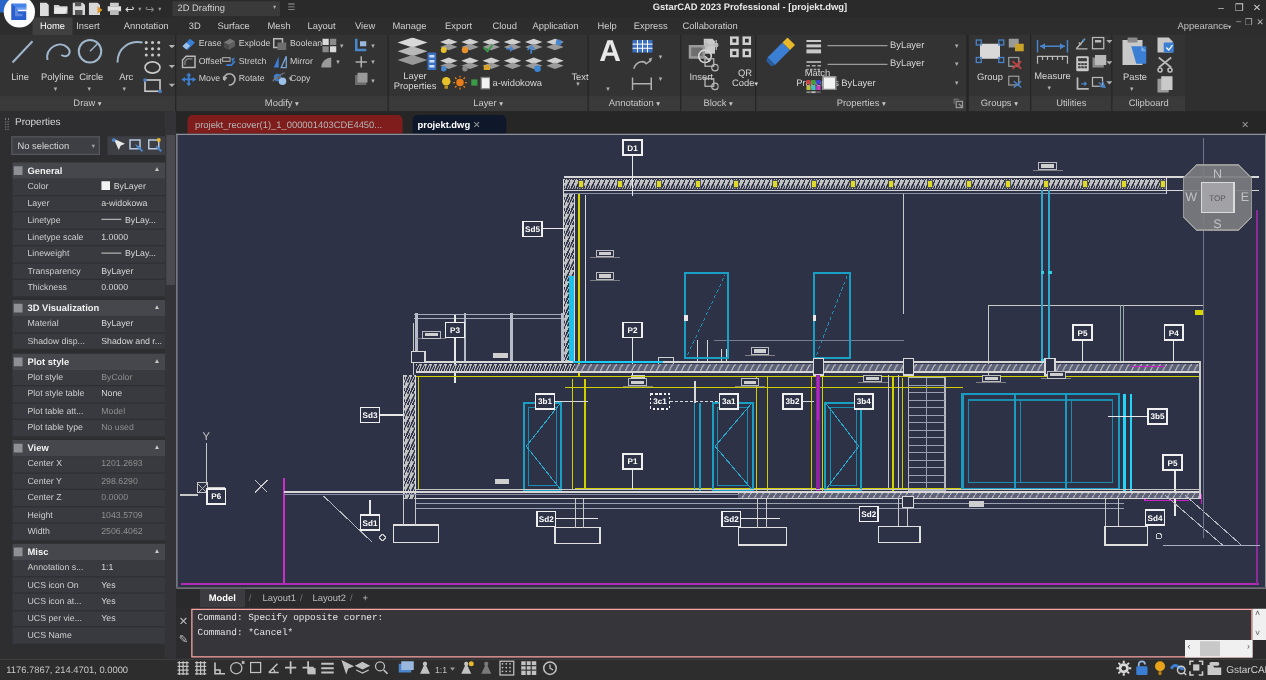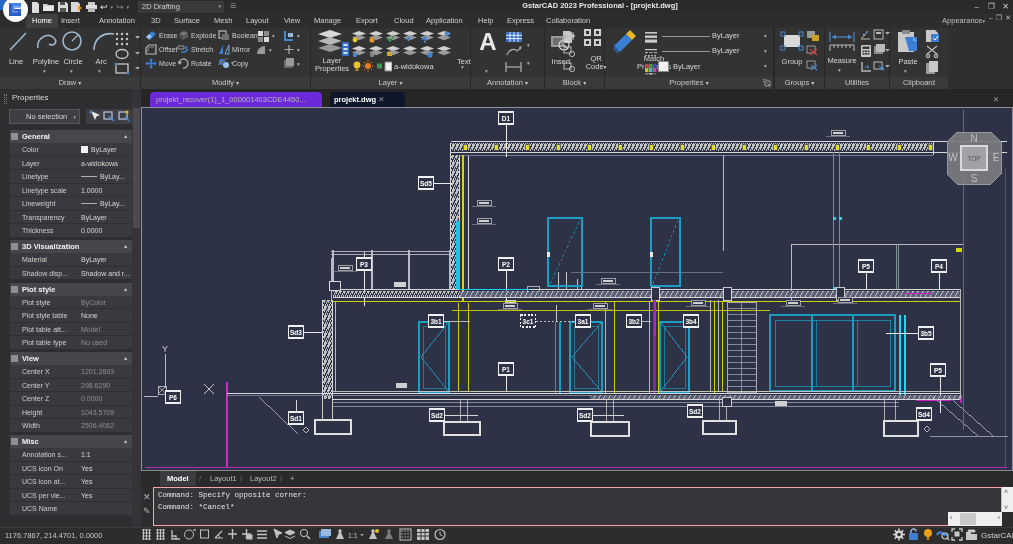--- a/index.html
+++ b/index.html
@@ -513,21 +513,21 @@
       </g>
  <g transform="translate(0,31)">
         <rect x="2" y="3" width="9" height="11" fill="#9a9a9a"></rect>
         <rect x="5" y="1" width="9" height="11" fill="#c9c9c9"></rect>
       </g>
 </svg>
 
 <div class="abs" id="palette"></div>
 <div class="abs" style="left:4px;top:94px;width:3px;height:10px;border-left:1px dotted #777;border-right:1px dotted #777"></div>
 <div class="abs" style="left:12px;top:93px;color:#d8d8d8;font-size:8px">Properties</div>
-<div class="abs" style="left:9px;top:109px;width:71px;height:15px;background:#3e3f44;border:1px solid #55565c;color:#d6d6d6;font-size:7.5px;line-height:13px;padding-left:16px">No selection<span style="position:absolute;right:3px;top:1px;font-size:5px;color:#aaa">▾</span></div>
+<div class="abs" style="left:9px;top:109px;width:71px;height:15px;background:#3e3f44;border:1px solid #55565c;color:#d6d6d6;font-size:7.5px;line-height:13px;padding-left:4px">No selection<span style="position:absolute;right:3px;top:1px;font-size:5px;color:#aaa">▾</span></div>
 <div class="abs" style="left:86px;top:109px;width:46px;height:15px;background:#3e3f44"></div>
 <svg class="abs" style="left:88px;top:110px" width="42" height="13" viewBox="0 0 42 13">
  <path d="M3 1 l4 9 1.5 -3.5 L12 5z" fill="#e8e8e8"></path>
       <circle cx="3" cy="2" r="1.5" fill="#4a86cc"></circle>
  <g transform="translate(15,0)">
         <rect x="1" y="2" width="8" height="7" fill="none" stroke="#b9c9e0" stroke-width="1.2"></rect>
         <path d="M7 7 l4 4" stroke="#4a86cc" stroke-width="1.6"></path>
         <path d="M5 5 l3 2 -1 2z" fill="#4a86cc"></path>
       </g>
  <g transform="translate(30,0)">
@@ -612,21 +612,21 @@
 <div class="abs" style="left:10px;top:488.5px;width:122px;height:13.5px;background:#393a3f;border-bottom:1px solid #2e2f33"></div>
 <div class="abs" style="left:22px;top:488.5px;width:58px;height:13.5px;line-height:13.5px;font-size:7px;color:#cfcfcf;overflow:hidden;white-space:nowrap">UCS per vie...</div>
 <div class="abs" style="left:81px;top:488.5px;width:51px;height:13.5px;line-height:13.5px;font-size:7px;color:#d8d8d8;overflow:hidden;white-space:nowrap">Yes</div>
 <div class="abs" style="left:10px;top:502.0px;width:122px;height:13.5px;background:#393a3f;border-bottom:1px solid #2e2f33"></div>
 <div class="abs" style="left:22px;top:502.0px;width:58px;height:13.5px;line-height:13.5px;font-size:7px;color:#cfcfcf;overflow:hidden;white-space:nowrap">UCS Name</div>
 <div class="abs" style="left:81px;top:502.0px;width:51px;height:13.5px;line-height:13.5px;font-size:7px;color:#d8d8d8;overflow:hidden;white-space:nowrap"></div>
 <div class="abs" id="palscroll"></div>
 <div class="abs" id="palthumb"></div>
 
 <div class="abs" id="tabbar"></div>
-<div class="dtab" style="left:150px;width:172px;background:#6d28d9;color:#b5b5b5;padding:0 6px;overflow:hidden">projekt_recover(1)_1_000001403CDE4450...</div>
+<div class="dtab" style="left:150px;width:172px;background:#7f1d1d;color:#b5b5b5;padding:0 6px;overflow:hidden">projekt_recover(1)_1_000001403CDE4450...</div>
 <div class="dtab" style="left:330px;width:75px;background:#0f172a;color:#fff;font-weight:bold;padding:0 4px">projekt.dwg <span style="color:#9a9a9a;font-weight:normal">✕</span></div>
     <div class="dtab" style="left:993px;width:15px;color:#9a9a9a">✕</div>
 
 <div class="abs" id="canvas"></div>
 <svg class="abs" style="left:142px;top:108px" width="870" height="362" viewBox="142 108 870 362" shape-rendering="crispEdges">
 <defs>
 <pattern id="hat" width="4" height="9" patternUnits="userSpaceOnUse">
           <rect width="4" height="9" fill="#c2c2c2"></rect>
           <path d="M0 9 L4 0 M2 9 L4 5" stroke="#30344a" stroke-width="1.2"></path>
         </pattern>

